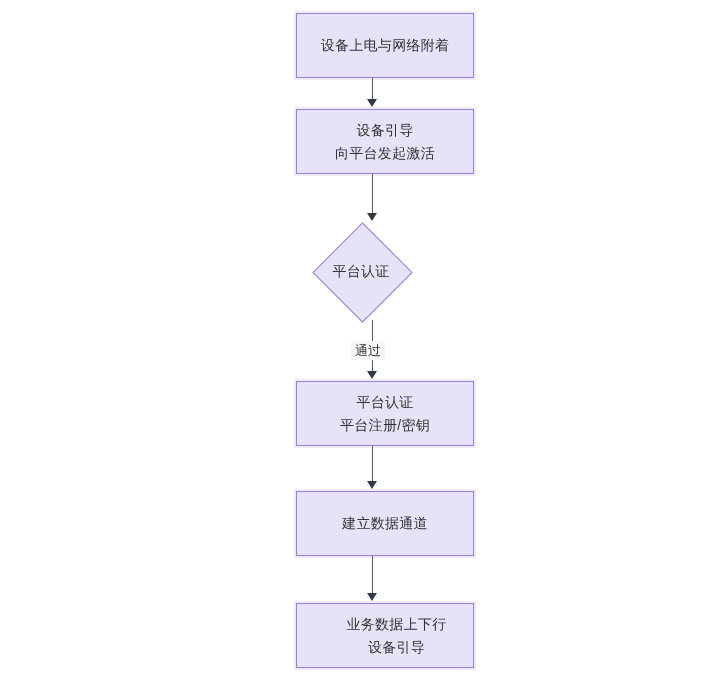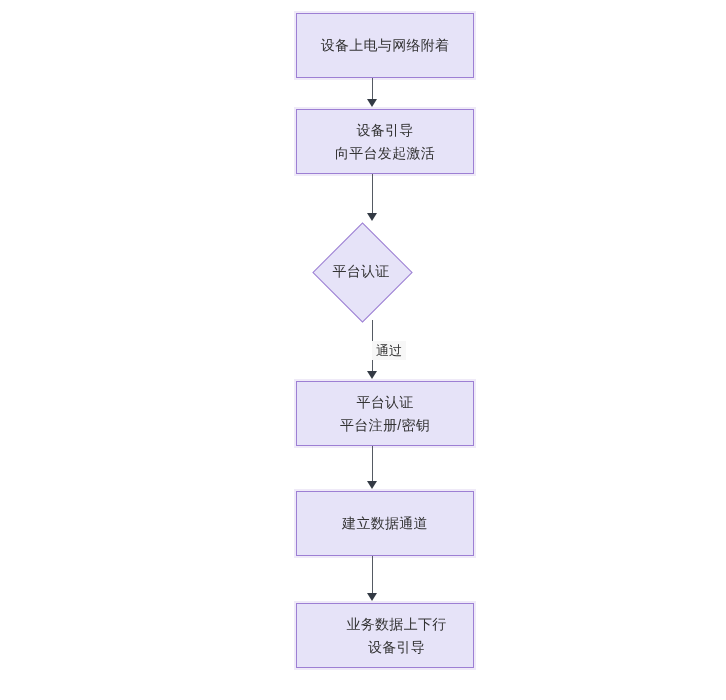--- a/index.html
+++ b/index.html
@@ -96,21 +96,20 @@
 
   .edge-label {
     position: absolute;
     background: #f7f7f7;
     color: #333333;
     font-size: 13px;
     line-height: 17px;
     padding: 1px 4px;
     white-space: nowrap;
     text-align: center;
-    margin-left: 21px;
   }
 </style>
 </head>
 <body>
 
 <div id="flowchart">
 
   <div class="node node-box" style="top:13px;">
     <div class="node-line">设备上电与网络附着</div>
   </div>

